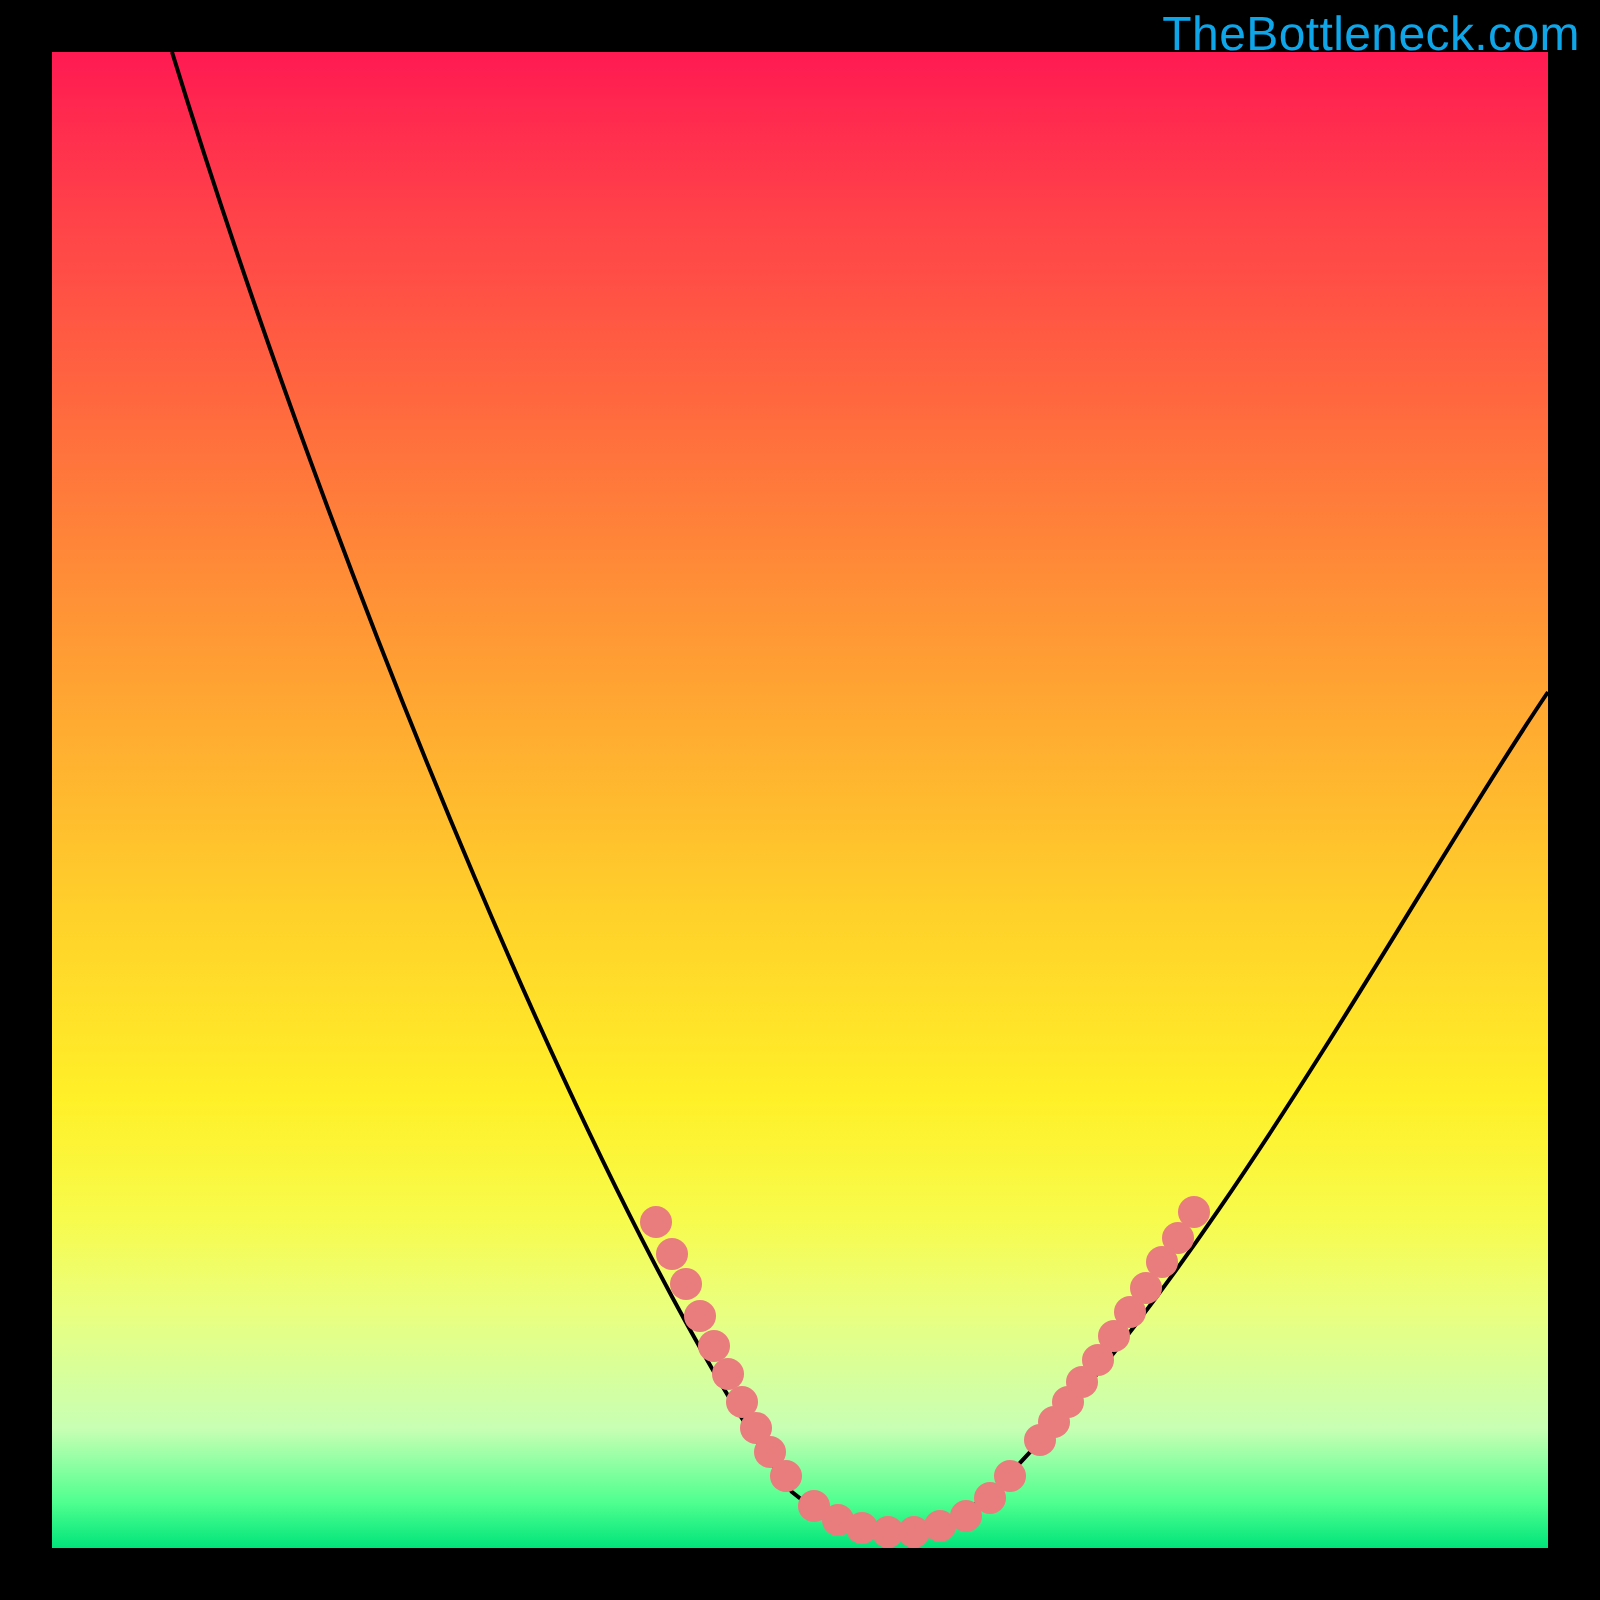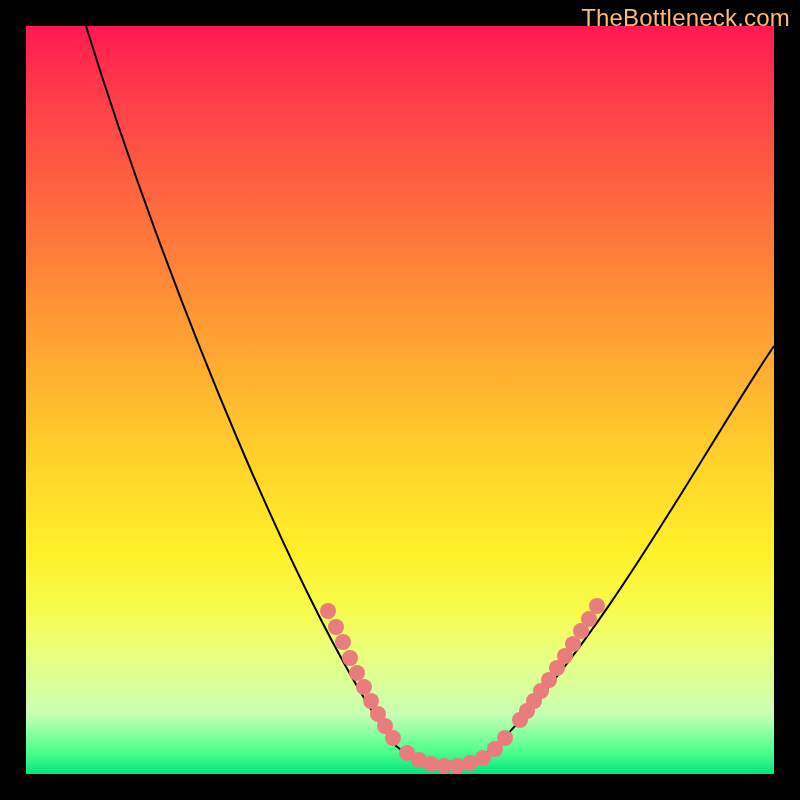--- a/index.html
+++ b/index.html
@@ -36,21 +36,21 @@
       #eaff7e 84%,
       #c8ffb4 92%,
       #4eff8f 97%,
       #00e47a 100%
     );
   }
   .watermark {
     position: absolute;
     top: 4px;
     right: 10px;
-    color: #fdba74;
+    color: #0ea5e9;
     font-size: 24px;
     font-weight: 500;
     letter-spacing: 0.2px;
   }
   svg.curve {
     position: absolute;
     top: 0;
     left: 0;
     width: 748px;
     height: 748px;

